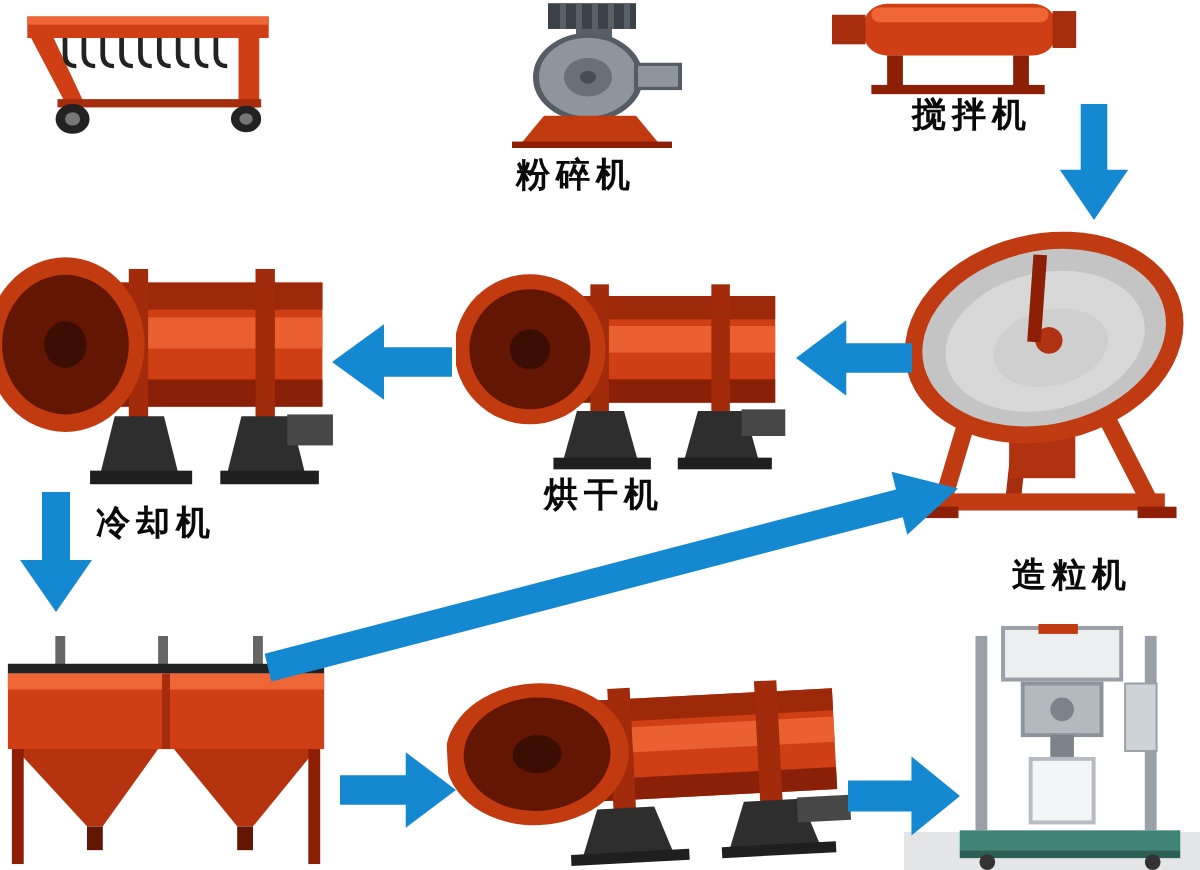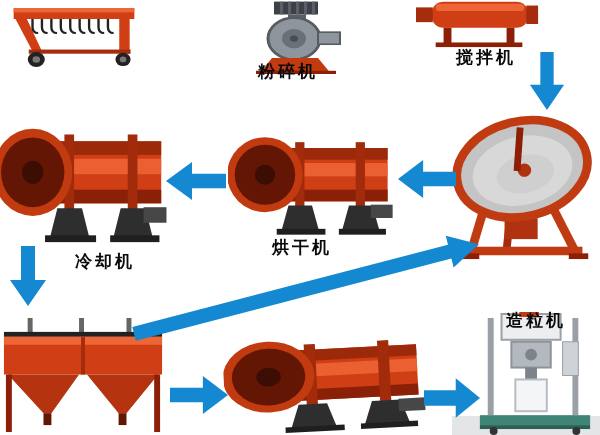--- a/index.html
+++ b/index.html
@@ -226,19 +226,19 @@
         <polygon class="arrow-fill" points="0,13 34,13 34,2 60,20 34,38 34,27 0,27"></polygon>
       </svg>
   </div>
 
   <div class="arrow" style="left:424px;top:376px;width:56px;height:44px;">
     <svg viewBox="0 0 60 40" preserveAspectRatio="none">
         <polygon class="arrow-fill" points="0,13 34,13 34,2 60,20 34,38 34,27 0,27"></polygon>
       </svg>
   </div>
 
-  <div class="label" style="left:258px;top:60px;">粉碎机</div>
+  <div class="label" style="left:258px;top:76px;">粉碎机</div>
   <div class="label" style="left:456px;top:46px;">搅拌机</div>
-  <div class="label" style="left:48px;top:250px;margin-left:27px;">冷却机</div>
+  <div class="label" style="left:48px;top:250px;">冷却机</div>
   <div class="label" style="left:272px;top:236px;">烘干机</div>
-  <div class="label" style="left:506px;top:276px;margin-top:33px;">造粒机</div>
+  <div class="label" style="left:506px;top:276px;">造粒机</div>
 
 </div>
 
 </body></html>

